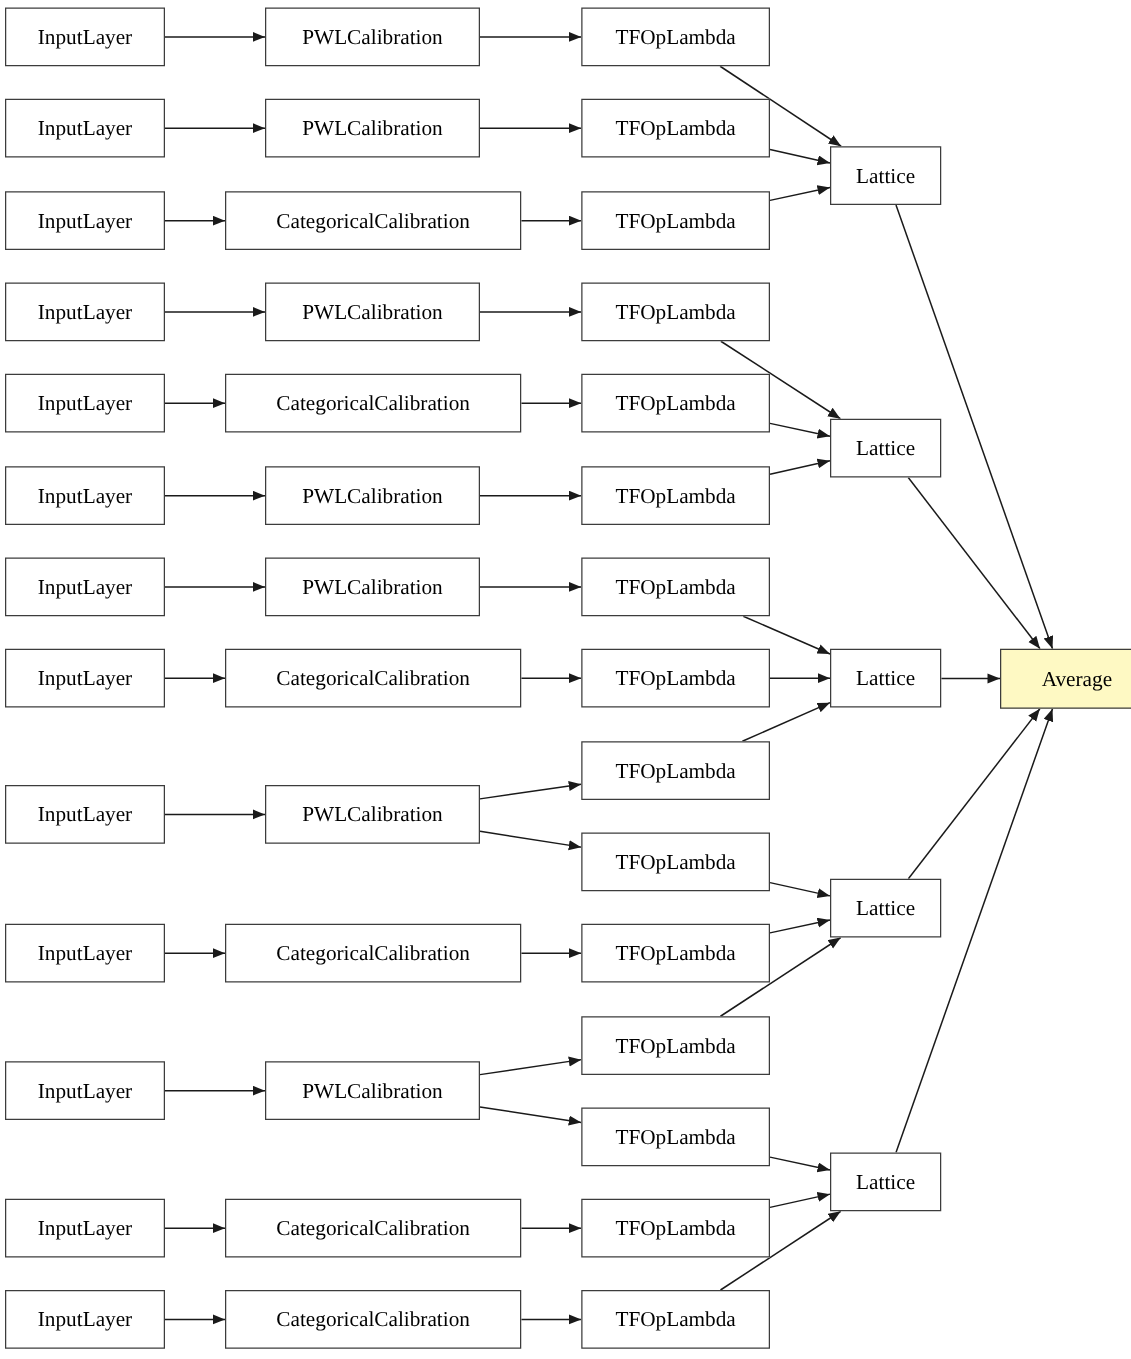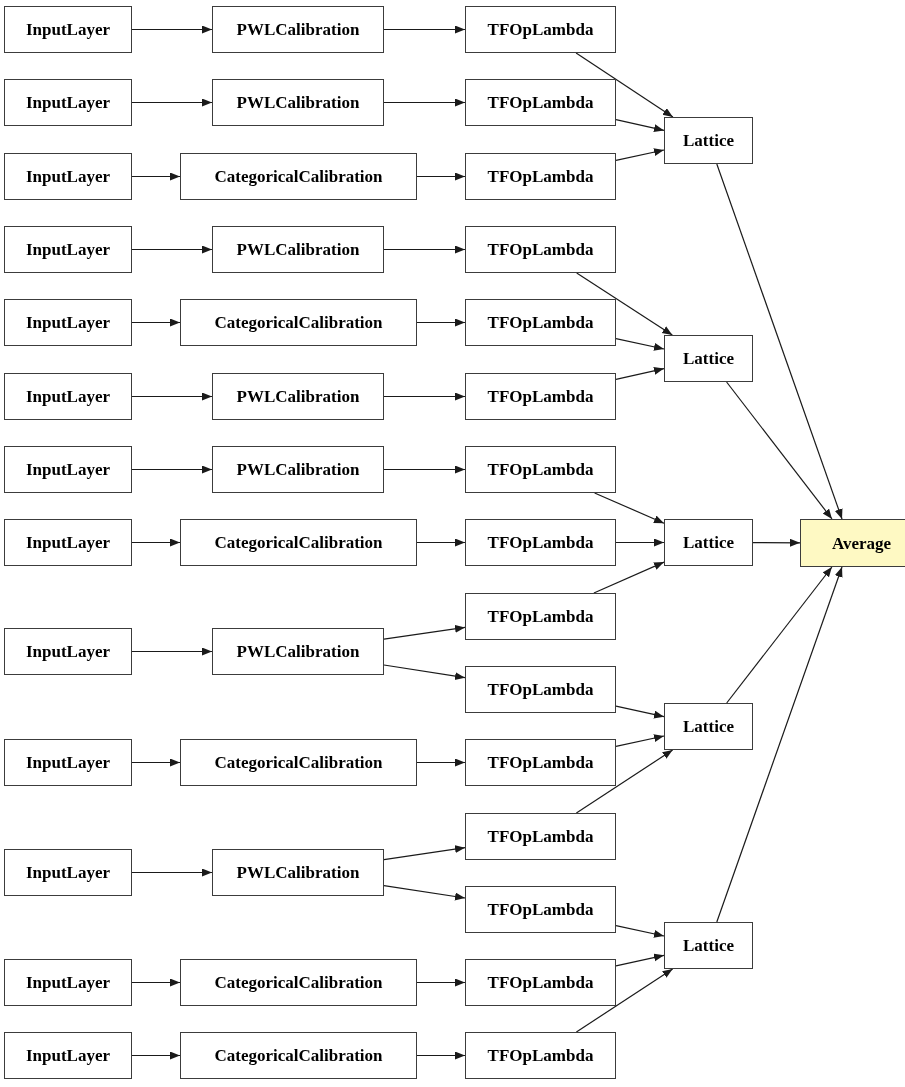--- a/index.html
+++ b/index.html
@@ -26,21 +26,21 @@
     justify-content: center;
     font-size: 17px;
     line-height: 1;
     color: #000000;
     white-space: nowrap;
   }
 </style>
 </head>
 <body>
 
-<div class="stage" style="background: rgb(255, 255, 255); font-weight: bold;">
+<div class="stage" style="background: rgb(255, 255, 255);">
   <svg class="edge-layer" width="905" height="1087" viewBox="0 0 905 1087" xmlns="http://www.w3.org/2000/svg">
     <defs>
       <marker id="arrowhead" markerUnits="userSpaceOnUse" markerWidth="12" markerHeight="10" refX="10" refY="4" orient="auto">
         <path d="M0,0 L10,4 L0,8 z" fill="#1a1a1a"></path>
       </marker>
     </defs>
     <g>
         <line x1="132.0" y1="29.5" x2="212.0" y2="29.5" stroke="#1a1a1a" stroke-width="1.2" marker-end="url(#arrowhead)"></line>
         <line x1="132.0" y1="102.5" x2="212.0" y2="102.5" stroke="#1a1a1a" stroke-width="1.2" marker-end="url(#arrowhead)"></line>
         <line x1="132.0" y1="176.5" x2="180.0" y2="176.5" stroke="#1a1a1a" stroke-width="1.2" marker-end="url(#arrowhead)"></line>

